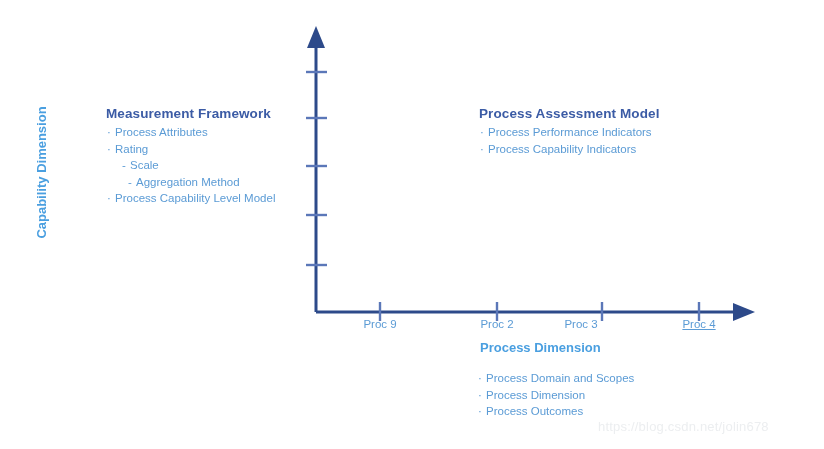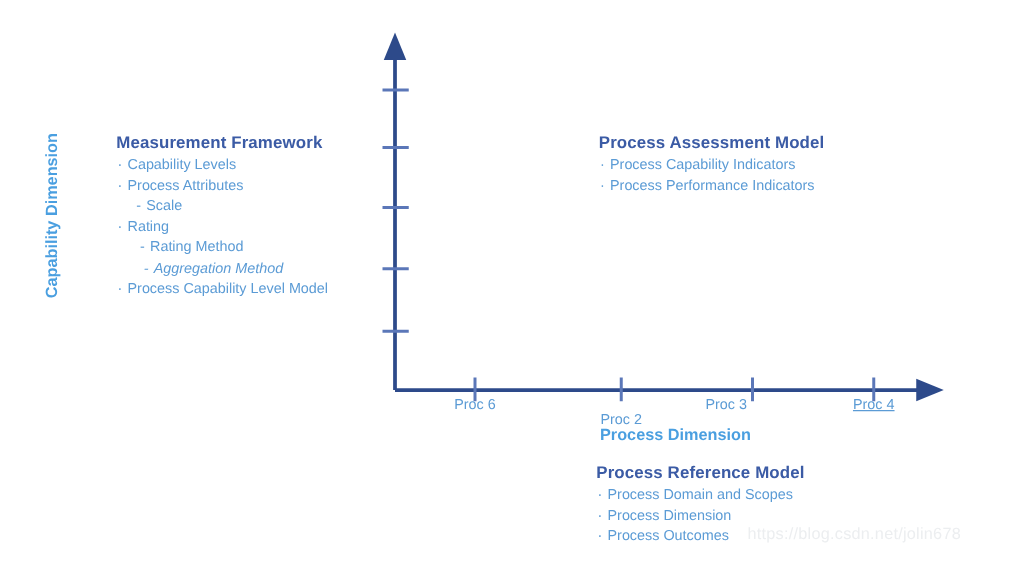--- a/index.html
+++ b/index.html
@@ -49,24 +49,24 @@
     line-height: 16.5px;
     display: block;
   }
   .bullet-row .mark {
     display: inline-block;
     width: 8px;
   }
   .lvl1 { padding-left: 1px; }
   .lvl2 { padding-left: 16px; }
   .lvl2b { padding-left: 19px; }
-  .lvl2c { padding-left: 22px; font-style: italic; }
+  .lvl2c { padding-left: 22px; }
 
   
-  #measurement-framework-block { left: 93px; top: 106px; }
+  #measurement-framework-block { left: 106px; top: 106px; }
   #process-assessment-block    { left: 479px; top: 106px; }
   #process-reference-block     { left: 477px; top: 370px; }
 
   
   .axis-title {
     position: absolute;
     font-size: 13px;
     font-weight: bold;
     color: #4a9fe0;
     white-space: nowrap;
@@ -124,56 +124,53 @@
     <line x1="306" y1="166" x2="327" y2="166" stroke="#5b77b8" stroke-width="2.4"></line>
     <line x1="306" y1="215" x2="327" y2="215" stroke="#5b77b8" stroke-width="2.4"></line>
     <line x1="306" y1="265" x2="327" y2="265" stroke="#5b77b8" stroke-width="2.4"></line>
 
     <line x1="380" y1="302" x2="380" y2="321" stroke="#5b77b8" stroke-width="2.4"></line>
     <line x1="497" y1="302" x2="497" y2="321" stroke="#5b77b8" stroke-width="2.4"></line>
     <line x1="602" y1="302" x2="602" y2="321" stroke="#5b77b8" stroke-width="2.4"></line>
     <line x1="699" y1="302" x2="699" y2="321" stroke="#5b77b8" stroke-width="2.4"></line>
   </svg>
 
-  <div class="tick-label" style="left:380px;">Proc 6</div>
-  <div class="tick-label" style="left:497px;margin-top:12px;">Proc 2</div>
+  <div class="tick-label" style="left:380px;">Proc 9</div>
+  <div class="tick-label" style="left:497px;">Proc 2</div>
   <div class="tick-label" style="left:581px;">Proc 3</div>
   <div class="tick-label" style="left:699px;text-decoration:underline;">Proc 4</div>
 
   <div class="axis-title" id="x-axis-title">Process Dimension</div>
   <div class="axis-title" id="y-axis-title">Capability Dimension</div>
 
   <div class="block" id="measurement-framework-block">
     <div class="block-title">Measurement Framework</div>
 
-    <span class="bullet-row lvl1"><span class="mark">·</span><span>Capability Levels</span></span>
 
     <span class="bullet-row lvl1"><span class="mark">·</span><span>Process Attributes</span></span>
 
+    <span class="bullet-row lvl1"><span class="mark">·</span><span>Rating</span></span>
+
     <span class="bullet-row lvl2"><span class="mark">-</span><span>Scale</span></span>
 
-    <span class="bullet-row lvl1"><span class="mark">·</span><span>Rating</span></span>
-
-    <span class="bullet-row lvl2b"><span class="mark">-</span><span>Rating Method</span></span>
 
     <span class="bullet-row lvl2c"><span class="mark">-</span><span>Aggregation Method</span></span>
 
     <span class="bullet-row lvl1"><span class="mark">·</span><span>Process Capability Level Model</span></span>
   </div>
 
   <div class="block" id="process-assessment-block">
     <div class="block-title">Process Assessment Model</div>
 
+    <span class="bullet-row lvl1"><span class="mark">·</span><span>Process Performance Indicators</span></span>
+
     <span class="bullet-row lvl1"><span class="mark">·</span><span>Process Capability Indicators</span></span>
-
-    <span class="bullet-row lvl1"><span class="mark">·</span><span>Process Performance Indicators</span></span>
   </div>
 
   <div class="block" id="process-reference-block">
-    <div class="block-title">Process Reference Model</div>
 
     <span class="bullet-row lvl1"><span class="mark">·</span><span>Process Domain and Scopes</span></span>
 
     <span class="bullet-row lvl1"><span class="mark">·</span><span>Process Dimension</span></span>
 
     <span class="bullet-row lvl1"><span class="mark">·</span><span>Process Outcomes</span></span>
   </div>
 
   <div id="watermark">https://blog.csdn.net/jolin678</div>
 

